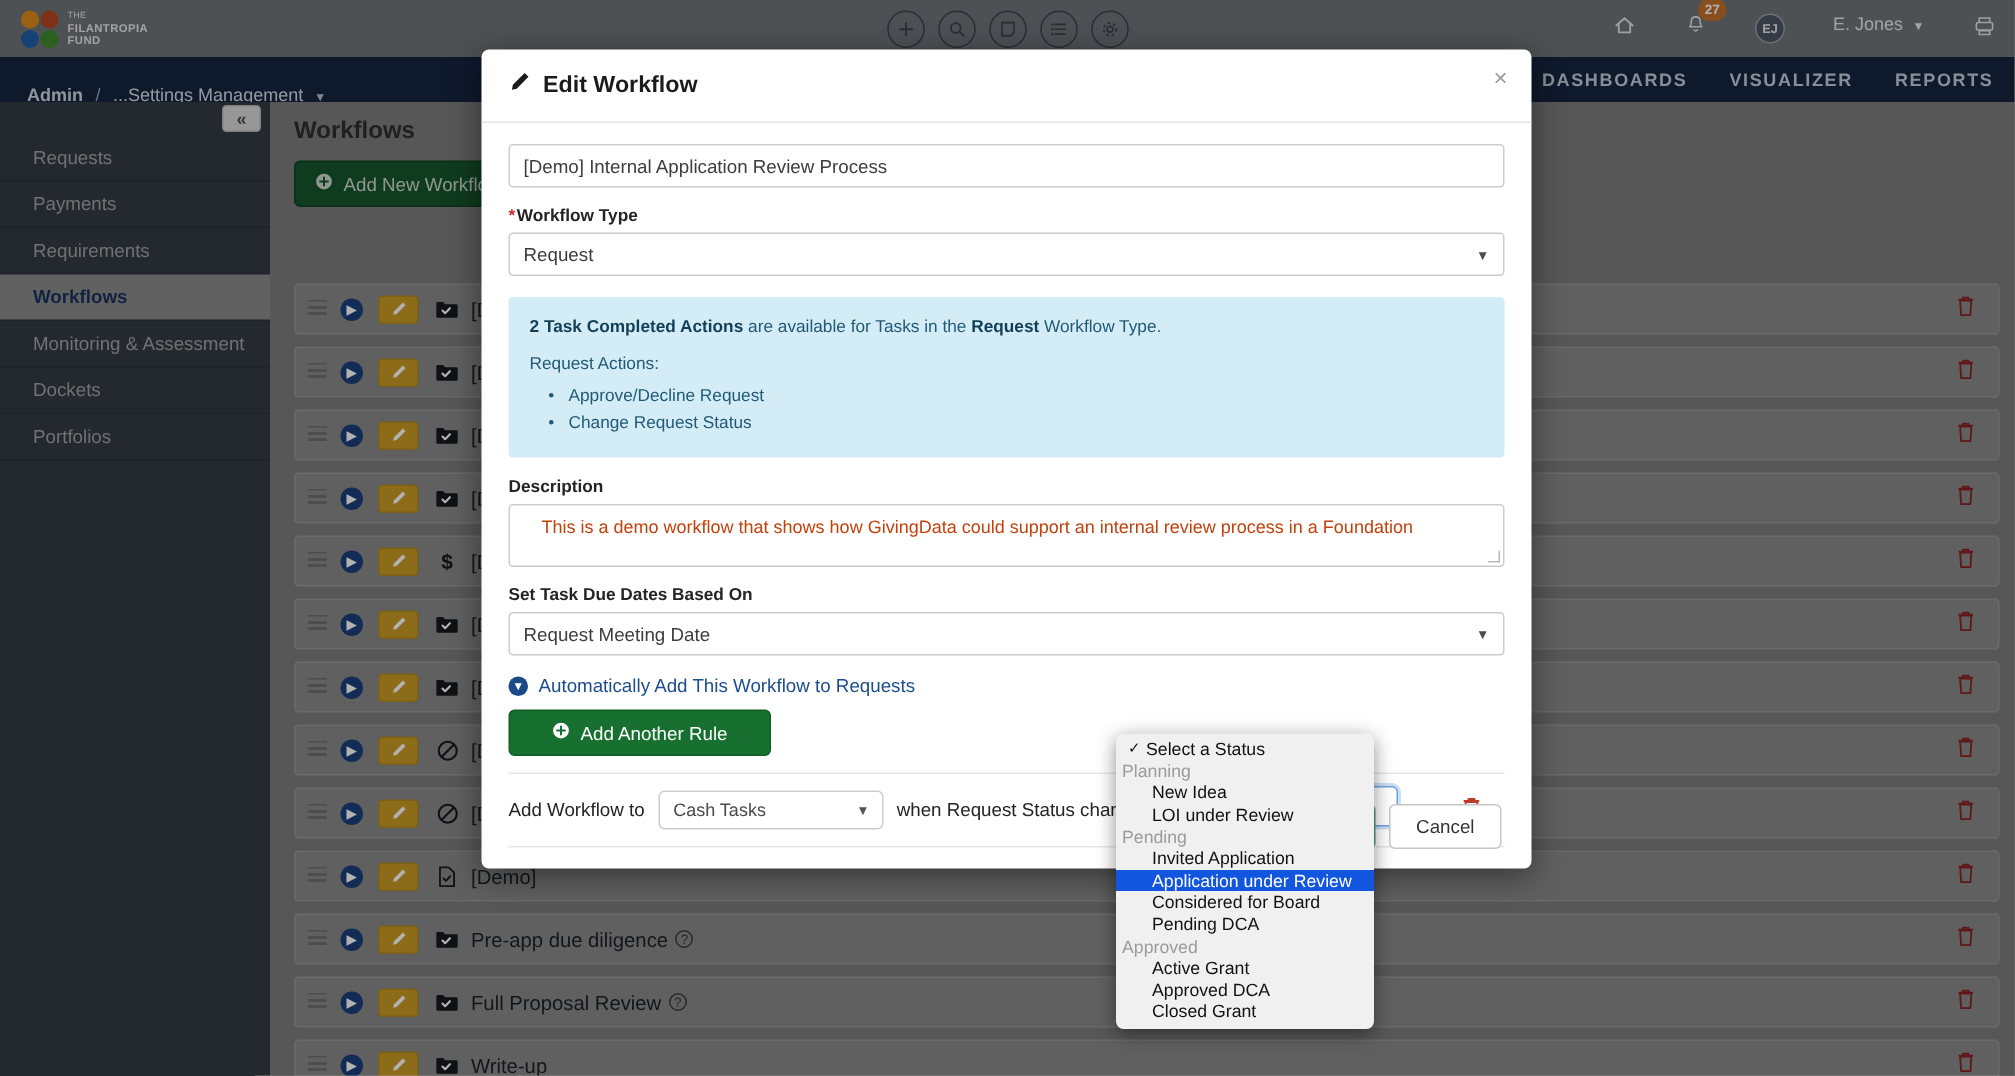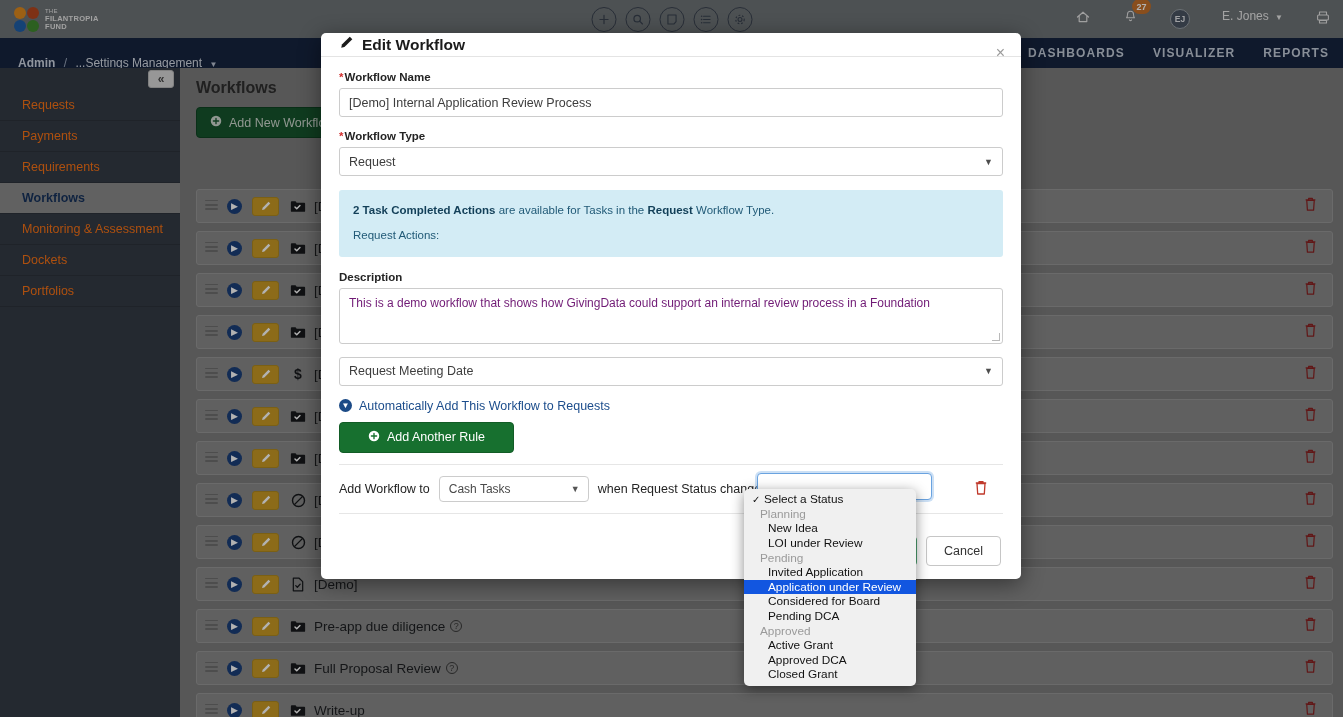--- a/index.html
+++ b/index.html
@@ -60,21 +60,21 @@
   }
   .collapse{
     position:absolute; right:6px; top:2px; width:26px;height:18px;
     background:#d8d8d8; border:1px solid #b9b9b9; border-radius:3px;
     color:#4a4a4a; font-size:12px; display:flex;align-items:center;justify-content:center;
     font-weight:700;
   }
   .side-list{ position:absolute; top:22px; left:0; right:0; }
   .side-item{
     height:31px; display:flex;align-items:center; padding-left:22px;
-    font-size:12.5px; color:#f97316; border-bottom:1px solid #2d333c;
+    font-size:12.5px; color:#a3a3a3; border-bottom:1px solid #2d333c;
   }
   .side-item.active{ background:#8c8c8c; color:#16325c; font-weight:700; }
 
   
   .content{ position:absolute; left:180px; top:68px; right:0; bottom:0; background:#7d7d7d; }
   .page-title{ font-size:16px; font-weight:700; color:#2e2e2e; margin:11px 0 0 16px; }
   .btn-add{
     margin:10px 0 0 16px; display:inline-flex;align-items:center;gap:7px;
     background:#16552d; color:#cfd9d0; font-size:12.5px; border-radius:4px;
     padding:7px 13px; border:1px solid #0f4423;
@@ -106,21 +106,21 @@
   .trash{ position:absolute; right:14px; color:#8b2222; }
 
   
   .overlay{ position:absolute; inset:0; background:rgba(0,0,0,.30); }
   .modal{
     position:absolute; left:321px; top:33px; width:700px; height:546px;
     background:#fff; border-radius:5px; box-shadow:0 5px 22px rgba(0,0,0,.45);
     overflow:hidden;
   }
   .modal-head{
-    height:24px; display:flex;align-items:center; padding:0 18px;
+    height:49px; display:flex;align-items:center; padding:0 18px;
     border-bottom:1px solid #e4e4e4;
   }
   .modal-title{ font-size:15.5px; font-weight:700; color:#1b1b1b; display:flex;align-items:center;gap:8px;}
   .modal-x{ position:absolute; right:16px; top:11px; color:#9b9b9b; font-size:16px; }
   .modal-body{ padding:14px 18px 0 18px; }
   .lbl{ font-size:11.5px; font-weight:700; color:#242424; margin-bottom:5px; display:block;}
   .req{ color:#d12b2b; margin-right:1px; }
   .inp{
     width:100%; height:29px; border:1px solid #ccc; border-radius:3px;
     font-size:12.5px; color:#3d3d3d; padding:0 9px; display:flex; align-items:center;
@@ -130,22 +130,22 @@
   .sel .caret{ position:absolute; right:9px; top:50%; transform:translateY(-50%); color:#4d4d4d; font-size:9px;}
   .gap{ height:13px; }
   .infobox{
     background:#d3ecf5; border-radius:3px; padding:12px 14px; margin-top:14px;
     color:#215a77; font-size:11.5px; line-height:1.55;
   }
   .infobox b{ color:#123f58; }
   .infobox ul{ margin:3px 0 0 0; padding-left:26px; }
   .infobox li{ margin:1px 0; }
   .ta{
-    width:100%; height:56px; border:1px solid #ccc; border-radius:3px;
-    font-size:12px; color:#701a75; padding:7px 9px; position:relative; background:#fff;
+    width:100%; height:42px; border:1px solid #ccc; border-radius:3px;
+    font-size:12px; color:#c2410c; padding:7px 21px; position:relative; background:#fff;
   }
   .ta:after{
     content:""; position:absolute; right:2px; bottom:2px; width:7px;height:7px;
     border-right:1px solid #b9b9b9; border-bottom:1px solid #b9b9b9;
   }
   .autoadd{
     display:flex; align-items:center; gap:7px; margin-top:13px;
     color:#1c4d8c; font-size:12.5px;
   }
   .chev-badge{
@@ -191,21 +191,21 @@
   
   .dd{
     position:absolute; left:744px; top:489px; width:172px;
     background:#f0f0f0; border-radius:5px;
     box-shadow:0 3px 13px rgba(0,0,0,.45);
     padding:3px 0 4px 0; z-index:60; font-size:11.8px; color:#111;
   }
   .dd-item{ height:14.6px; display:flex; align-items:center; padding:0 6px 0 24px; white-space:nowrap; }
   .dd-item.sel-mark{ padding-left:8px; }
   .dd-item.sel-mark .tick{ width:12px; display:inline-block; font-size:10px; }
-  .dd-group{ color:#9a9a9a; padding-left:16px; }
+  .dd-group{ color:#9a9a9a; padding-left:4px; }
   .dd-item.hl{ background:#1256e0; color:#fff; }
 </style>
 </head>
 <body>
 
 <div id="app">
 
   <div class="topbar">
     <div class="logo">
       <div class="logo-dots">
@@ -644,49 +644,51 @@
           <svg width="15" height="15" viewBox="0 0 16 16">
               <path d="M11.5 1.8l2.7 2.7-8.4 8.4-3.4.7.7-3.4z" fill="#1b1b1b"></path>
             </svg>
         </span>
         <span>Edit Workflow</span>
       </div>
       <div class="modal-x">×</div>
     </div>
 
     <div class="modal-body">
-      <label class="lbl">
-        <span class="req">*</span><span>Workflow Name</span>
-      </label>
       <div class="inp">[Demo] Internal  Application Review Process</div>
 
       <div class="gap"></div>
 
       <label class="lbl">
         <span class="req">*</span><span>Workflow Type</span>
       </label>
       <div class="inp sel">
         <span>Request</span>
         <span class="caret">▼</span>
       </div>
 
       <div class="infobox">
         <div>
           <b>2 Task Completed Actions</b><span> are available for Tasks in the </span><b>Request</b><span> Workflow Type.</span>
         </div>
         <div style="margin-top:7px;">Request Actions:</div>
+        <ul id="action-list">
+            <li>Approve/Decline Request</li>
+            <li>Change Request Status</li>
+          </ul>
       </div>
 
       <div style="height:14px;"></div>
 
       <label class="lbl">Description</label>
       <div class="ta">This is a demo workflow that shows how GivingData could support an internal review process in a Foundation</div>
 
       <div class="gap"></div>
 
+      <label class="lbl">Set Task Due Dates Based On</label>
       <div class="inp sel">
         <span>Request Meeting Date</span>
         <span class="caret">▼</span>
       </div>
 
       <div class="autoadd">
         <span class="chev-badge">▼</span>
         <span>Automatically Add This Workflow to Requests</span>
       </div>
 

